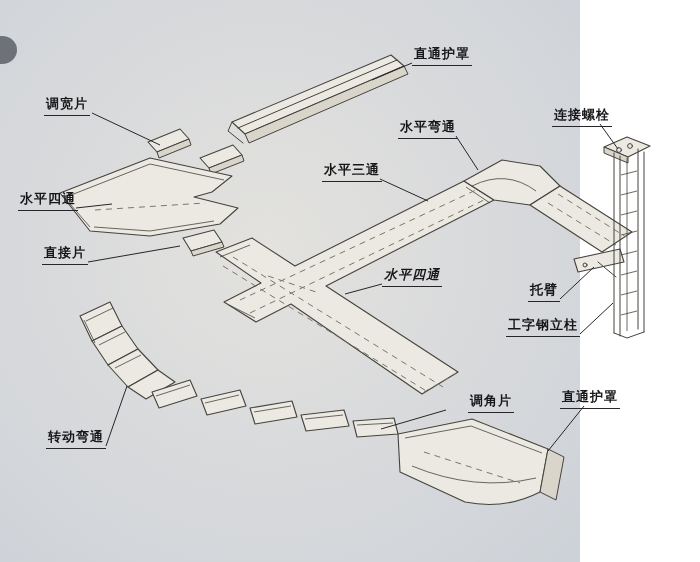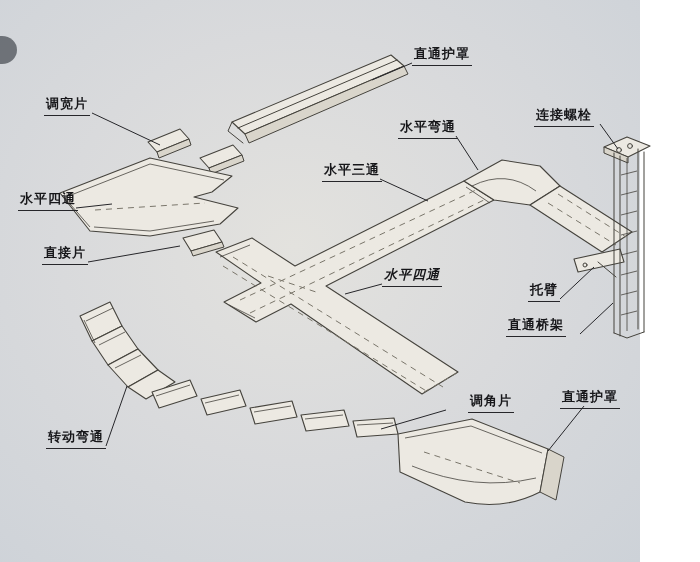--- a/index.html
+++ b/index.html
@@ -1,17 +1,17 @@
 <!DOCTYPE html>
 <html><head>
 <meta charset="utf-8">
 <style>
   html,body{margin:0;padding:0;width:700px;height:562px;overflow:hidden;}
   .stage{
-    position:relative;width:640px;height:562px;
+    position:relative;width:580px;height:562px;
     background:radial-gradient(ellipse at 46% 44%, #e3e2de 0%, #d9dadc 48%, #cdd2d8 100%);
     font-family:"Liberation Sans", sans-serif;
   }
   .stage svg{position:absolute;left:0;top:0;}
   .label{
     position:absolute;
     font:600 13px/1.25 "Liberation Sans", sans-serif;
     color:#17171a;
     letter-spacing:1px;
     white-space:nowrap;
@@ -160,24 +160,24 @@
       <line class="leader" x1="580" y1="334" x2="613" y2="303"></line>
       <line class="leader" x1="446" y1="410" x2="381" y2="429"></line>
       <line class="leader" x1="584" y1="406" x2="548" y2="451"></line>
       <line class="leader" x1="106" y1="446" x2="127" y2="386"></line>
     </g>
   </svg>
 
   <div class="label" style="left:412px;top:46px;">直通护罩</div>
   <div class="label" style="left:44px;top:96px;text-align:right;">调宽片</div>
   <div class="label" style="left:398px;top:119px;">水平弯通</div>
-  <div class="label" style="left:534px;top:107px;">连接螺栓</div>
+  <div class="label" style="left:552px;top:107px;">连接螺栓</div>
   <div class="label" style="left:322px;top:162px;">水平三通</div>
   <div class="label" style="left:18px;top:191px;">水平四通</div>
   <div class="label" style="left:42px;top:245px;">直接片</div>
   <div class="label" style="left:382px;top:267px;font-style:italic;">水平四通</div>
   <div class="label" style="left:528px;top:282px;text-align:center;">托臂</div>
-  <div class="label" style="left:506px;top:317px;">直通桥架</div>
+  <div class="label" style="left:506px;top:317px;">工字钢立柱</div>
   <div class="label" style="left:468px;top:393px;">调角片</div>
   <div class="label" style="left:560px;top:389px;">直通护罩</div>
   <div class="label" style="left:46px;top:429px;">转动弯通</div>
 
 </div>
 
 </body></html>

